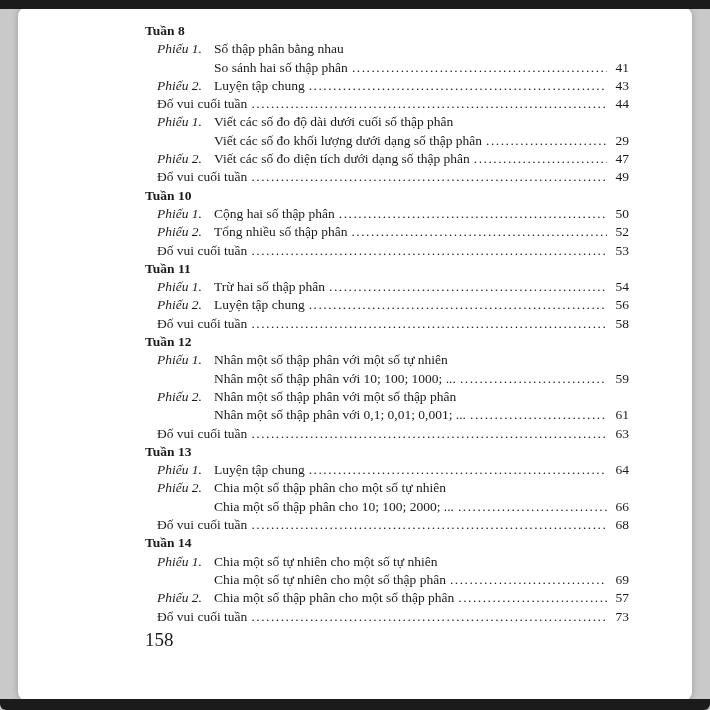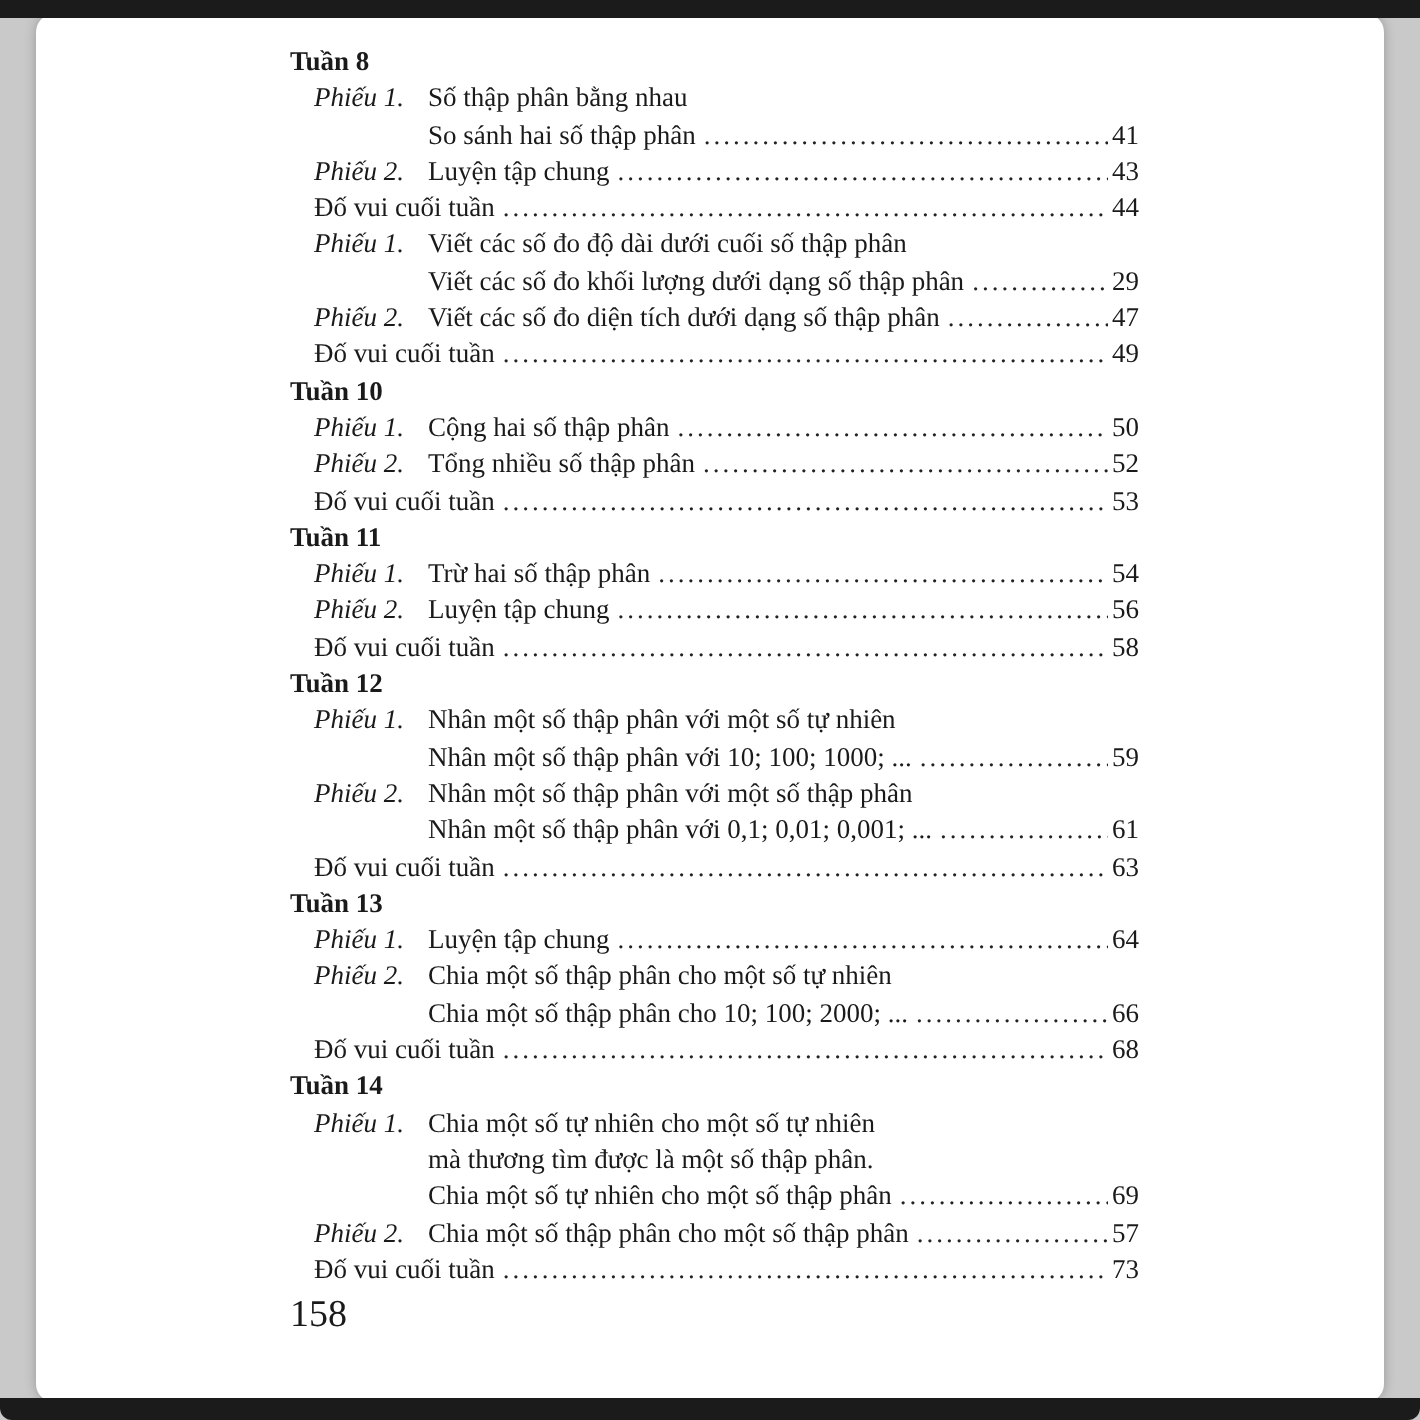--- a/index.html
+++ b/index.html
@@ -19,21 +19,21 @@
   .edge-bar{ position:absolute; left:0; width:710px; background:var(--edge-bar); z-index:3; }
   .edge-top{ top:0; height:9px; }
   .edge-bottom{ bottom:0; height:11px; border-radius:0 0 6px 6px; }
   .paper{
     position:absolute;
     left:18px; right:18px; top:7px; bottom:9px;
     background:var(--paper);
     border-radius:9px;
     box-shadow:0 0 6px rgba(0,0,0,.25);
     z-index:1;
-    padding:15px 116px 0 127px;
+    padding:15px 63px 0 127px;
   }
   .week-title{
     font-weight:bold;
     font-size:13.5px;
     line-height:18.3px;
     white-space:nowrap;
   }
   .entry{ margin-left:12px; }
   .toc-row{
     display:flex;
@@ -52,20 +52,21 @@
     flex:1 1 auto;
     overflow:hidden;
     white-space:nowrap;
     letter-spacing:1.5px;
     margin:0 2px 0 4px;
     color:#222;
   }
   .toc-row .pg{
     flex:0 0 auto;
     min-width:20px;
+    text-align:right;
     white-space:nowrap;
   }
   .footer-page{
     margin-top:5px;
     font-size:19px;
     line-height:18px;
   }
 </style>
 </head>
 <body>
@@ -245,23 +246,20 @@
         </div>
       </div>
       <div class="week">
         <div class="week-title">Tuần 14</div>
         <div class="entry">
           <div class="toc-row">
             <span class="label">Phiếu 1.</span>
             <span class="text">Chia một số tự nhiên cho một số tự nhiên</span>
           </div>
           <div class="toc-row cont">
-            <span class="text">mà thương tìm được là một số thập phân.</span>
-          </div>
-          <div class="toc-row cont">
             <span class="text">Chia một số tự nhiên cho một số thập phân</span>
             <span class="dots">............................................................................................................................................................................................................................</span>
             <span class="pg">69</span>
           </div>
         </div>
         <div class="entry">
           <div class="toc-row">
             <span class="label">Phiếu 2.</span>
             <span class="text">Chia một số thập phân cho một số thập phân</span>
             <span class="dots">............................................................................................................................................................................................................................</span>

